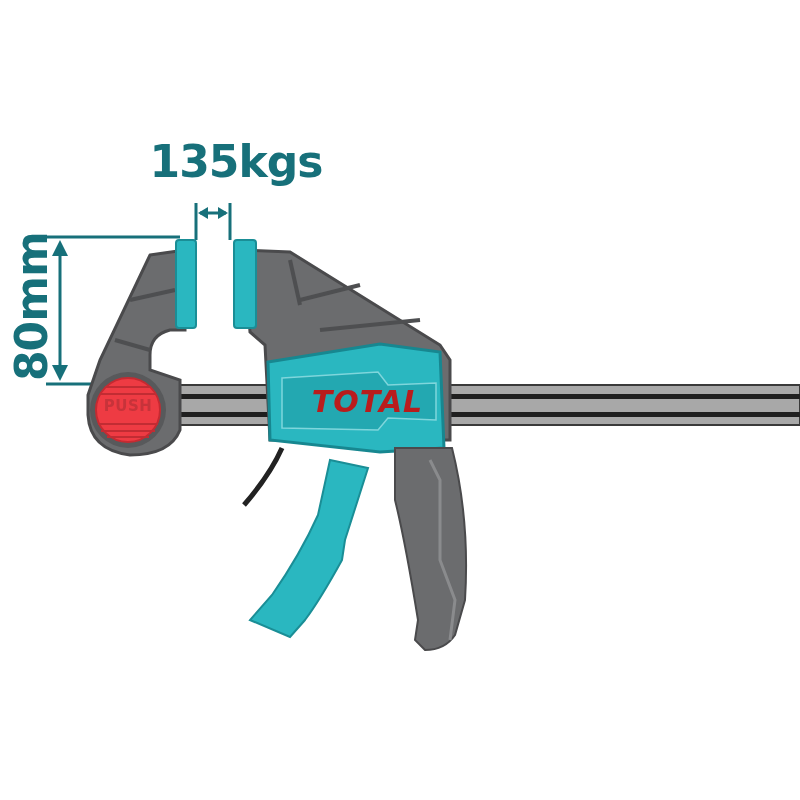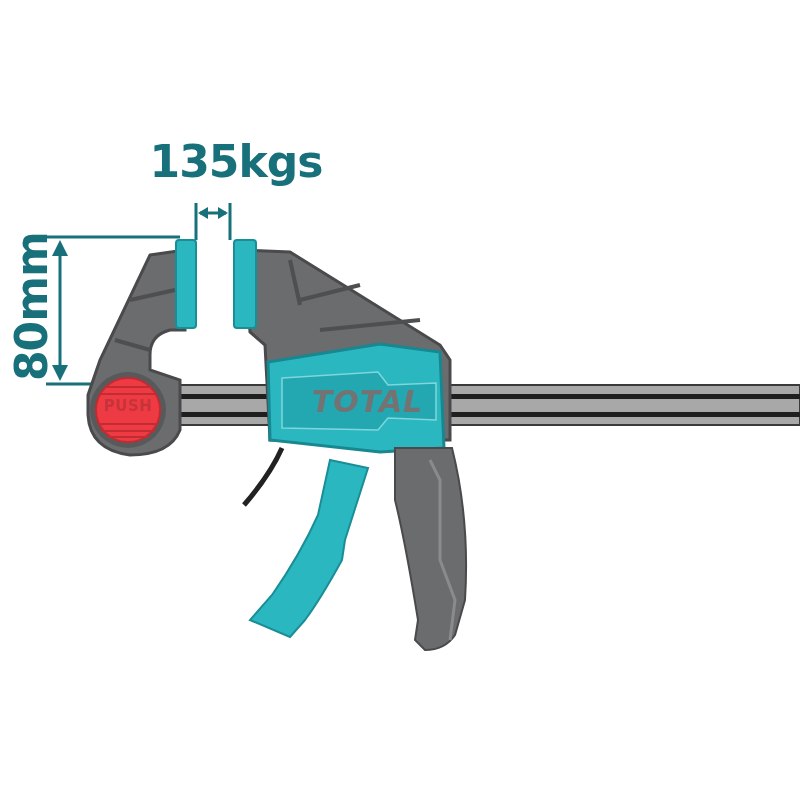--- a/index.html
+++ b/index.html
@@ -11,21 +11,21 @@
       color: #17707a; line-height: 44px;
     }
     .dim-label-v {
       position: absolute; left: -38px; top: 289px; width: 140px; text-align: center;
       font-family: "DejaVu Sans", sans-serif; font-weight: bold; font-size: 44px; letter-spacing: -1px;
       color: #17707a; line-height: 44px; transform: rotate(-90deg); transform-origin: 50% 50%;
     }
     .brand-text {
       position: absolute; left: 300px; top: 384px; width: 135px; text-align: center;
       font-family: "DejaVu Sans", sans-serif; font-weight: bold; font-style: italic;
-      font-size: 30px; color: #737373; letter-spacing: 1px; line-height: 36px;
+      font-size: 30px; color: #b91c1c; letter-spacing: 1px; line-height: 36px;
     }
     .push-text {
       position: absolute; left: 92px; top: 400px; width: 72px; text-align: center;
       font-family: "DejaVu Sans", sans-serif; font-weight: bold; font-size: 15px;
       color: #c7333a; letter-spacing: 0.5px; line-height: 12px;
     }
   </style>
 </head>
 <body>
 

